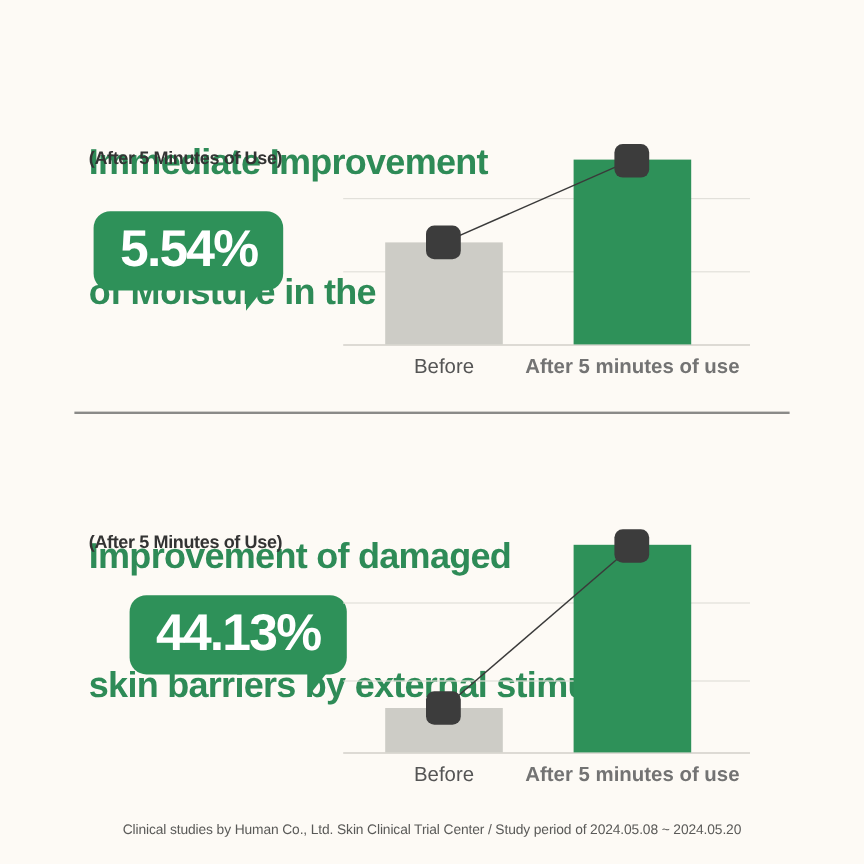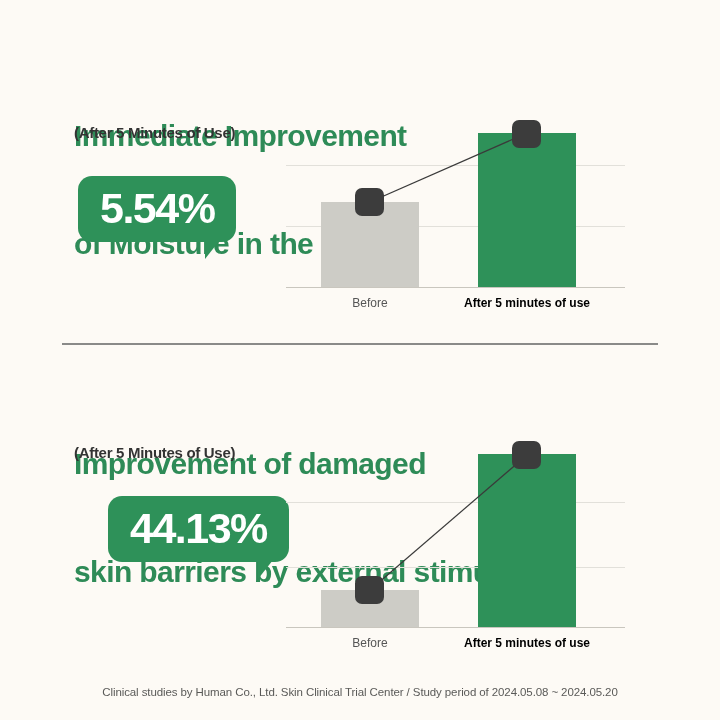--- a/index.html
+++ b/index.html
@@ -163,35 +163,35 @@
   }
 
   .axis-labels {
     position: relative;
     width: 345px;
     height: 30px;
   }
   .axis-label {
     position: absolute;
     top: 8px;
-    font-size: 12px;
+    font-size: 17px;
     white-space: pre;
   }
   .axis-label-before {
     left: 35px;
     width: 98px;
     text-align: center;
     color: #555555;
     font-weight: normal;
   }
   .axis-label-after {
     left: 143px;
     width: 196px;
     text-align: center;
-    color: #000000;
+    color: #737373;
     font-weight: bold;
   }
 
   
   .divider {
     position: absolute;
     left: 62px;
     top: 343px;
     width: 596px;
     height: 2px;

